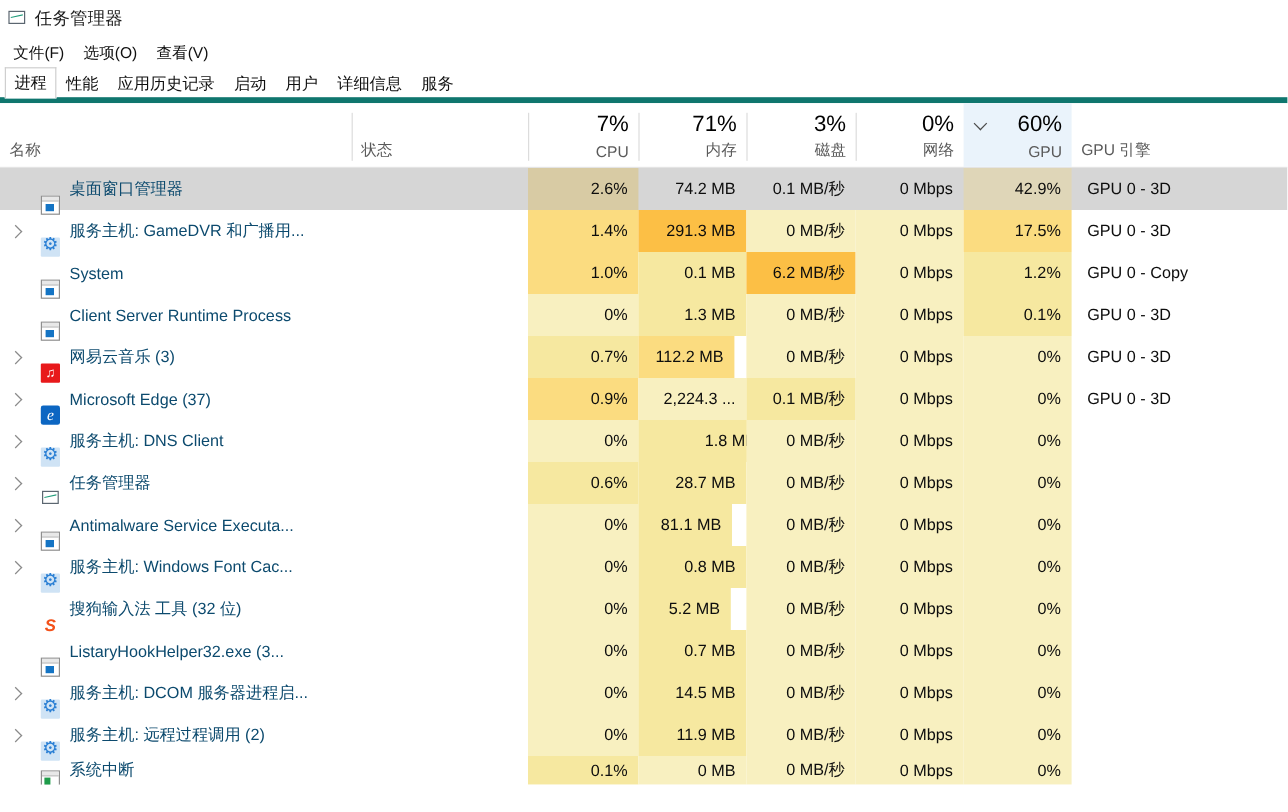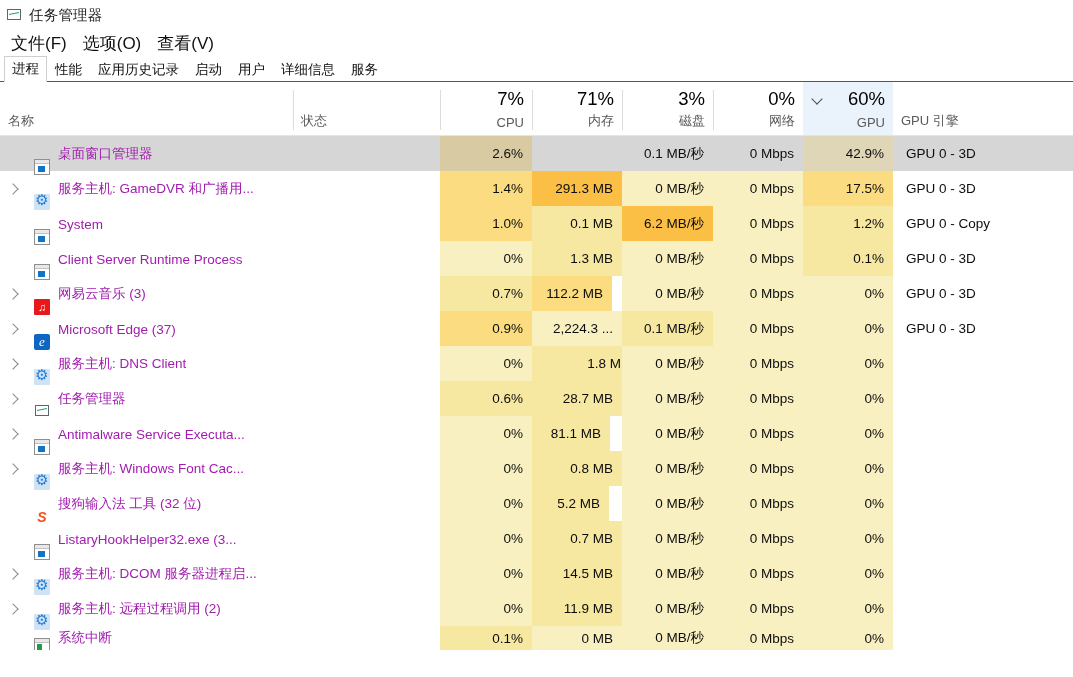--- a/index.html
+++ b/index.html
@@ -19,29 +19,29 @@
   }
   .tm-icon { width: 18px; height: 18px; position: relative; margin-right: 7px; flex: 0 0 auto; }
   .title-text { font-size: 14.5px; color: #1b1b1b; letter-spacing: .2px; }
 
   
   .menubar {
     height: 25px; display: flex; align-items: center;
     padding-left: 5px; background: #ffffff;
   }
   .menu-item {
-    font-size: 17px; color: #101010; padding: 2px 7px 2px 6px;
+    font-size: 13px; color: #101010; padding: 2px 7px 2px 6px;
     margin-right: 3px; cursor: default; white-space: nowrap;
   }
 
   
   .tabstrip {
     height: 25px; position: relative; display: flex; align-items: flex-end;
     padding-left: 4px; background: #ffffff;
-    border-bottom: 1px solid #0f766e;
+    border-bottom: 5px solid #0f766e;
   }
   .tab {
     font-size: 13.5px; color: #101010; line-height: 1;
     padding: 5px 7px 6px 7px; cursor: default; white-space: nowrap;
     border: 1px solid transparent; border-bottom: none; background: transparent;
     position: relative; top: 1px;
   }
   .tab.active {
     border-color: #cfcfcf; border-bottom: 1px solid #ffffff;
     background: #ffffff; z-index: 2;
@@ -98,21 +98,21 @@
     position: absolute; left: 8px; top: 50%; width: 10px; height: 10px;
     margin-top: -5px;
   }
   .chevron::before{
     content:""; position:absolute; left:1px; top:1px; width:7px; height:7px;
     border-top:1.5px solid #8a8a8a; border-right:1.5px solid #8a8a8a;
     transform: rotate(45deg);
   }
   .picon { position: absolute; left: 34px; top: 50%; margin-top: -8px; width: 16px; height: 16px; }
   .plabel { position: absolute; left: 58px; top: 50%; transform: translateY(-50%);
-            font-size: 13.5px; color: #a21caf; white-space: nowrap; }
+            font-size: 13.5px; color: #0c4a6e; white-space: nowrap; }
 
   
   .ic-win { width:16px;height:16px; border:1px solid #8f8f8f; background:#fff; box-sizing:border-box; position:relative; }
   .ic-win::before{ content:""; position:absolute; left:0;right:0;top:0;height:3px; background:#e8e8e8; border-bottom:1px solid #c3c3c3; }
   .ic-win::after{ content:""; position:absolute; left:3px; top:6px; width:7px; height:6px; background:#1474c4; }
 
   .ic-gear { width:16px;height:16px; background:#cfe3f5; position:relative; border-radius:1px; }
   .ic-gear::before{
     content:"\2699"; position:absolute; left:0; top:-2px; width:16px;
     font-size:15px; line-height:16px; text-align:center; color:#2a7fd4;
@@ -225,20 +225,21 @@
   </div>
 
   <div class="rows" id="rows">
       <div class="row selected">
         <div class="cell namecell">
           <div class="picon ic-win"></div>
           <div class="plabel">桌面窗口管理器</div>
         </div>
         <div class="cell txt" style="left: 293px; width: 147px;"></div>
         <div class="cell num" style="left: 440px; width: 92px; background: rgb(216, 203, 164);">2.6%</div>
+        <div class="cell num" style="left: 532px; width: 90px; background: transparent;">74.2 MB</div>
         <div class="cell num" style="left: 622px; width: 91px; background: transparent;">0.1 MB/秒</div>
         <div class="cell num" style="left: 713px; width: 90px; background: transparent;">0 Mbps</div>
         <div class="cell num" style="left: 803px; width: 90px; background: rgb(223, 214, 184); padding-left: 22px;">42.9%</div>
         <div class="cell txt" style="left: 893px; width: 180px;">GPU 0 - 3D</div>
       </div>
       <div class="row">
         <div class="cell namecell">
           <div class="chevron"></div>
           <div class="picon ic-gear"></div>
           <div class="plabel">服务主机: GameDVR 和广播用...</div>

